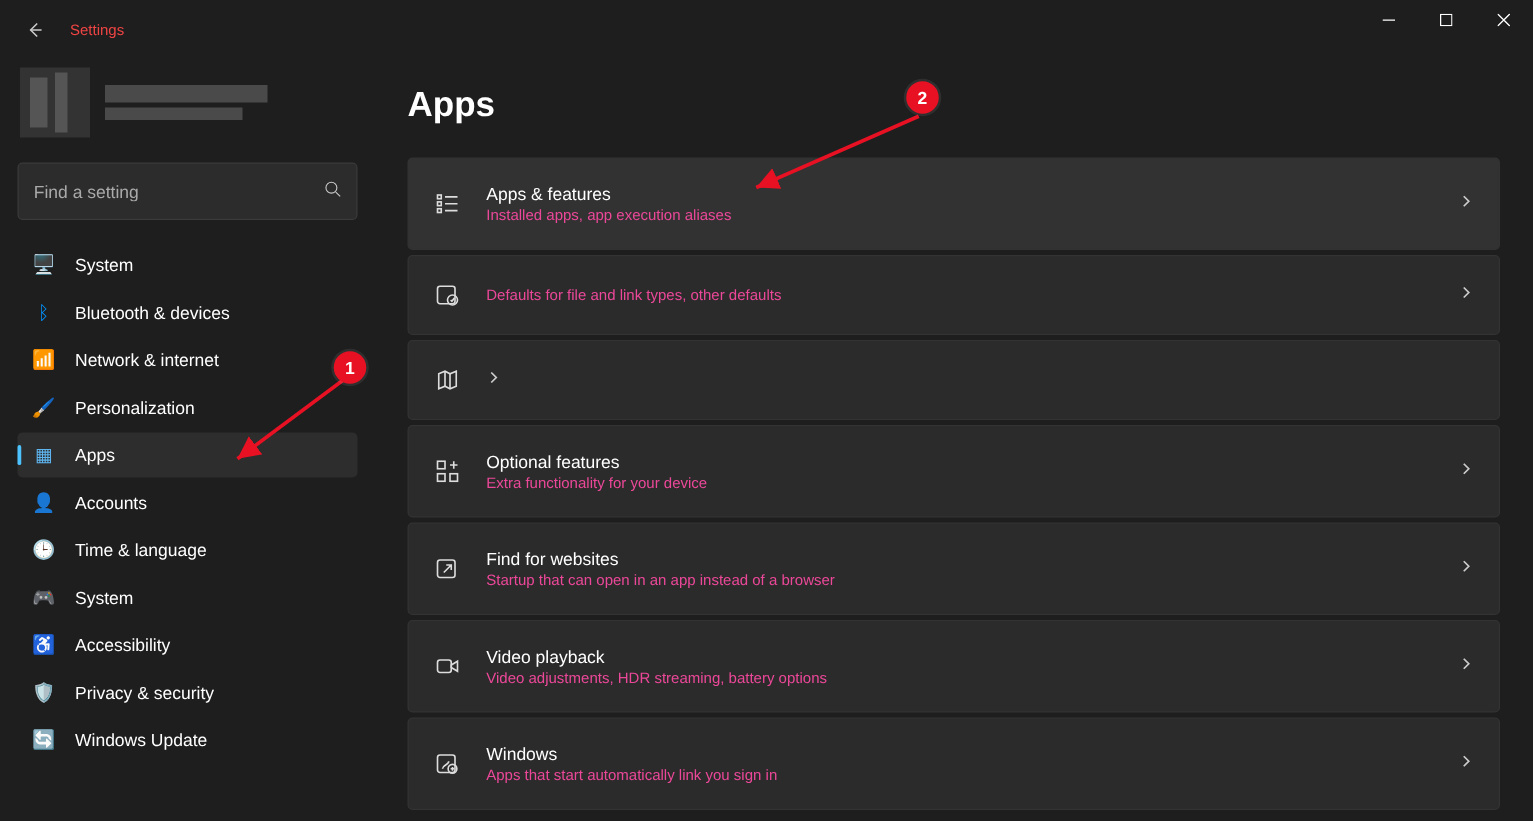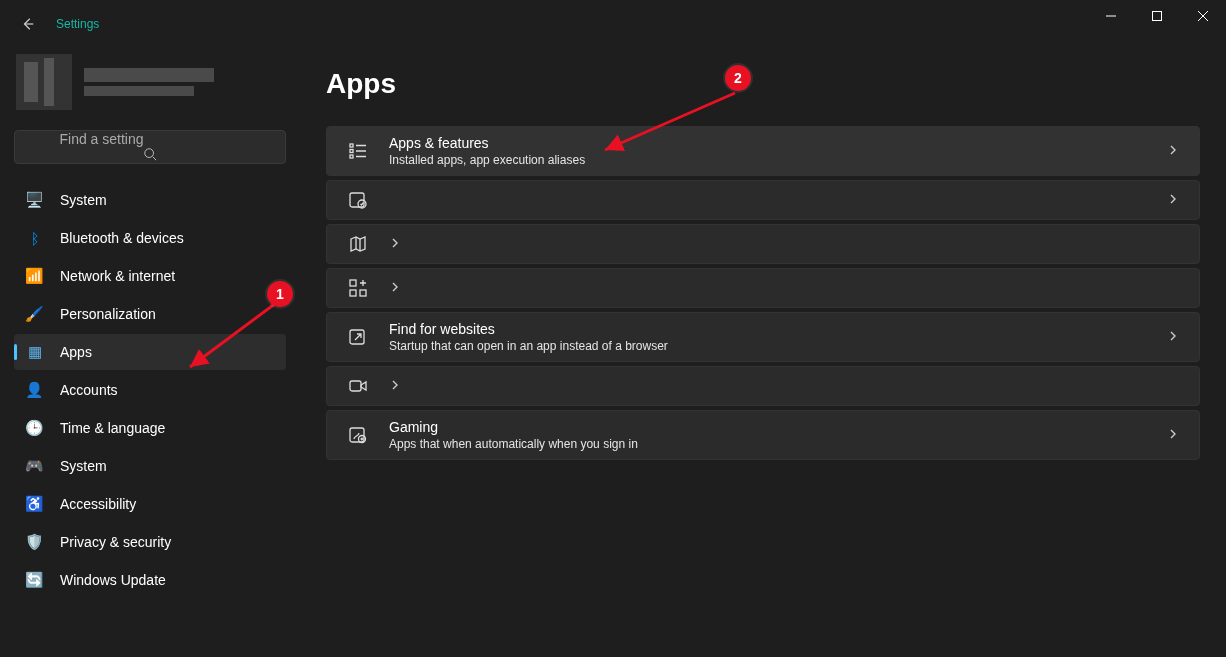--- a/index.html
+++ b/index.html
@@ -1,63 +1,63 @@
 <!DOCTYPE html>
 <html><head>
 <meta charset="utf-8">
 <style>
 * { margin: 0; padding: 0; box-sizing: border-box; font-family: "Segoe UI", Arial, sans-serif; }
 body { background: #1e1e1e; width: 1226px; height: 657px; overflow: hidden; position: relative; color: #fff; }
 
 
 .titlebar { height: 48px; display: flex; align-items: center; padding-left: 18px; }
 .back-btn { width: 20px; height: 20px; display: flex; align-items: center; justify-content: center; color: #ccc; }
-.title-text { font-size: 12px; color: #14b8a6; margin-left: 18px; }
+.title-text { font-size: 12px; color: #ef4444; margin-left: 18px; }
 .win-ctrls { position: absolute; right: 0; top: 0; display: flex; }
 .win-btn { width: 46px; height: 32px; display: flex; align-items: center; justify-content: center; color: #fff; }
 
 
 .main { display: flex; height: calc(100% - 48px); }
 .sidebar { width: 300px; padding: 0 14px; }
 .content { flex: 1; padding: 0 26px 0 26px; }
 
 
 .user { display: flex; align-items: center; gap: 12px; padding: 6px 6px 14px 2px; }
 .avatar { width: 56px; height: 56px; background: #333; border-radius: 0; position: relative; overflow: hidden; }
 .avatar::before,.avatar::after{content:"";position:absolute;background:#555;}
 .avatar::before{left:8px;top:8px;width:14px;height:40px;}
 .avatar::after{left:28px;top:4px;width:10px;height:48px;}
 .user-txt { display:flex; flex-direction:column; gap:4px;}
 .px-line{background:#4a4a4a;height:14px;}
 .px-line.a{width:130px;}
 .px-line.b{width:110px;height:10px;}
 
 
-.search { display:flex; align-items:center; background:#2c2c2c; border:1px solid #3a3a3a; border-radius:4px; height:34px; padding:0 12px; margin:6px 0 18px 0;flex-direction:column;}
+.search { display:flex; align-items:center; background:#2c2c2c; border:1px solid #3a3a3a; border-radius:4px; height:46px; padding:0 12px; margin:6px 0 18px 0;}
 .search input{flex:1;background:transparent;border:none;outline:none;color:#ccc;font-size:14px;}
 .search input::placeholder{color:#aaa;}
 .search-ic{color:#ccc;}
 
 
 .nav{display:flex;flex-direction:column;gap:2px;}
 .nav-item{display:flex;align-items:center;gap:16px;height:36px;padding:0 12px;border-radius:4px;font-size:14px;color:#fff;position:relative;}
 .nav-item.active{background:#2d2d2d;}
 .nav-item.active::before{content:"";position:absolute;left:0;top:10px;bottom:10px;width:3px;background:#4cc2ff;border-radius:2px;}
 .nav-ic{width:18px;height:18px;display:flex;align-items:center;justify-content:center;font-size:15px;}
 
 
 .page-title{font-size:28px;font-weight:600;margin:20px 0 26px 0;}
 
 
-.card{display:flex;align-items:center;background:#2b2b2b;border:1px solid #333;border-radius:4px;padding:8px 20px;margin-bottom:4px;gap:20px;}
+.card{display:flex;align-items:center;background:#2b2b2b;border:1px solid #333;border-radius:4px;padding:20px 20px;margin-bottom:4px;gap:20px;}
 .card.first{background:#323232;}
 .card-ic{width:22px;height:22px;display:flex;align-items:center;justify-content:center;color:#ddd;}
 .card-txt{flex:1;display:flex;flex-direction:column;gap:2px;}
 .card-title{font-size:14px;color:#fff;}
-.card-sub{font-size:12px;color:#e5e5e5;}
+.card-sub{font-size:12px;color:#ec4899;}
 .chev{color:#ccc;}
 
 
 .marker{position:absolute;width:26px;height:26px;border-radius:50%;background:#e81123;display:flex;align-items:center;justify-content:center;color:#fff;font-weight:700;font-size:14px;z-index:50;box-shadow:0 0 0 2px rgba(255,255,255,.08);}
 .arrow-svg{position:absolute;z-index:49;pointer-events:none;}
 </style>
 </head>
 <body>
 
 <div class="titlebar">
@@ -176,20 +176,21 @@
         </div>
         <div class="card">
           <span class="card-ic">
             <svg width="20" height="20" viewBox="0 0 20 20">
               <rect x="2" y="3" width="14" height="14" rx="2" stroke="#ddd" stroke-width="1.3" fill="none"></rect>
               <circle cx="14" cy="14" r="4" stroke="#ddd" stroke-width="1.3" fill="none"></circle>
               <path d="M12.5 14l1 1 2-2.5" stroke="#ddd" stroke-width="1.3" fill="none"></path>
             </svg>
           </span>
           <div class="card-txt">
+            <div class="card-sub">Defaults for file and link types, other defaults</div>
           </div>
           <span class="chev"><svg width="12" height="12" viewBox="0 0 12 12">
               <path d="M4 2l4 4-4 4" stroke="#ccc" stroke-width="1.4" fill="none"></path>
             </svg></span>
         </div>
         <div class="card">
           <span class="card-ic">
             <svg width="20" height="20" viewBox="0 0 20 20">
               <path d="M3 5l5-2 4 2 5-2v12l-5 2-4-2-5 2z" stroke="#ddd" stroke-width="1.3" fill="none"></path>
               <path d="M8 3v12M12 5v12" stroke="#ddd" stroke-width="1.3" fill="none"></path>
@@ -201,20 +202,24 @@
         </div>
         <div class="card">
           <span class="card-ic">
             <svg width="20" height="20" viewBox="0 0 20 20">
               <rect x="2" y="2" width="6" height="6" stroke="#ddd" stroke-width="1.3" fill="none"></rect>
               <rect x="2" y="12" width="6" height="6" stroke="#ddd" stroke-width="1.3" fill="none"></rect>
               <rect x="12" y="12" width="6" height="6" stroke="#ddd" stroke-width="1.3" fill="none"></rect>
               <path d="M15 2v6M12 5h6" stroke="#ddd" stroke-width="1.3" fill="none"></path>
             </svg>
           </span>
+          <div class="card-txt">
+            <div class="card-title">Optional features</div>
+            <div class="card-sub">Extra functionality for your device</div>
+          </div>
           <span class="chev"><svg width="12" height="12" viewBox="0 0 12 12">
               <path d="M4 2l4 4-4 4" stroke="#ccc" stroke-width="1.4" fill="none"></path>
             </svg></span>
         </div>
         <div class="card">
           <span class="card-ic">
             <svg width="20" height="20" viewBox="0 0 20 20">
               <rect x="2" y="3" width="14" height="14" rx="2" stroke="#ddd" stroke-width="1.3" fill="none"></rect>
               <path d="M7 13l6-6M9 7h4v4" stroke="#ddd" stroke-width="1.3" fill="none"></path>
             </svg>
@@ -227,36 +232,40 @@
               <path d="M4 2l4 4-4 4" stroke="#ccc" stroke-width="1.4" fill="none"></path>
             </svg></span>
         </div>
         <div class="card">
           <span class="card-ic">
             <svg width="20" height="20" viewBox="0 0 20 20">
               <rect x="2" y="5" width="11" height="10" rx="2" stroke="#ddd" stroke-width="1.3" fill="none"></rect>
               <path d="M13 9l5-3v8l-5-3z" stroke="#ddd" stroke-width="1.3" fill="none"></path>
             </svg>
           </span>
+          <div class="card-txt">
+            <div class="card-title">Video playback</div>
+            <div class="card-sub">Video adjustments, HDR streaming, battery options</div>
+          </div>
           <span class="chev"><svg width="12" height="12" viewBox="0 0 12 12">
               <path d="M4 2l4 4-4 4" stroke="#ccc" stroke-width="1.4" fill="none"></path>
             </svg></span>
         </div>
         <div class="card">
           <span class="card-ic">
             <svg width="20" height="20" viewBox="0 0 20 20">
               <rect x="2" y="3" width="14" height="14" rx="2" stroke="#ddd" stroke-width="1.3" fill="none"></rect>
               <path d="M6 14c0-3 5-3 5-6" stroke="#ddd" stroke-width="1.3" fill="none"></path>
               <circle cx="14" cy="14" r="3.5" stroke="#ddd" stroke-width="1.3" fill="none"></circle>
               <path d="M14 12.5v3M12.5 14h3" stroke="#ddd" stroke-width="1.3" fill="none"></path>
             </svg>
           </span>
           <div class="card-txt">
-            <div class="card-title">Gaming</div>
-            <div class="card-sub">Apps that when automatically when you sign in</div>
+            <div class="card-title">Windows</div>
+            <div class="card-sub">Apps that start automatically link you sign in</div>
           </div>
           <span class="chev"><svg width="12" height="12" viewBox="0 0 12 12">
               <path d="M4 2l4 4-4 4" stroke="#ccc" stroke-width="1.4" fill="none"></path>
             </svg></span>
         </div>
       </div>
   </div>
 </div>
 
 <svg class="arrow-svg" style="left:180px;top:295px;" width="110" height="80">

